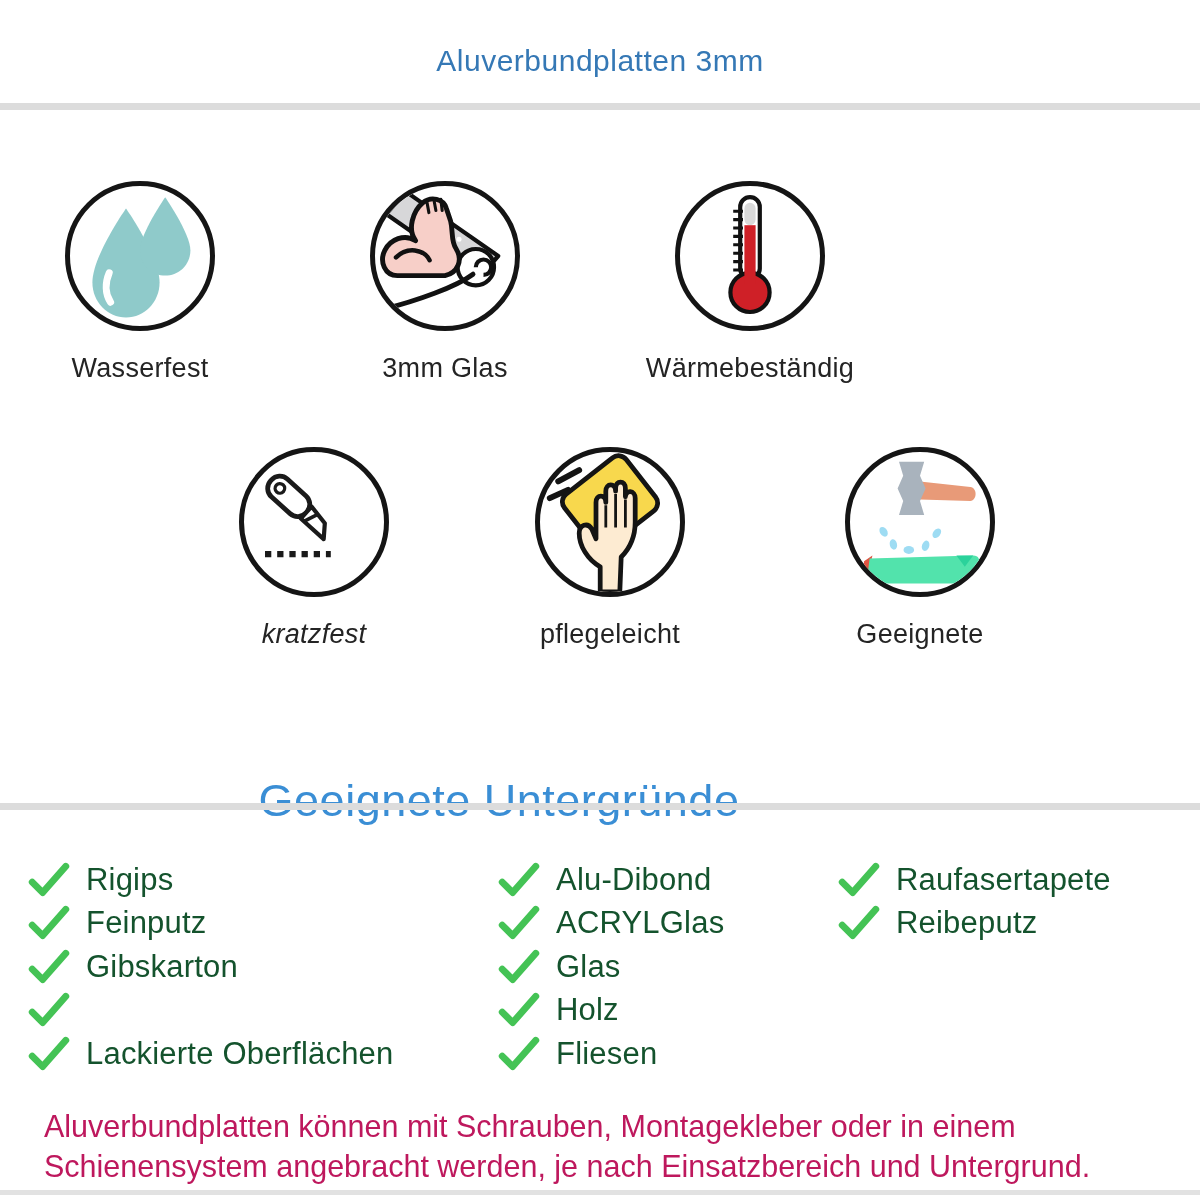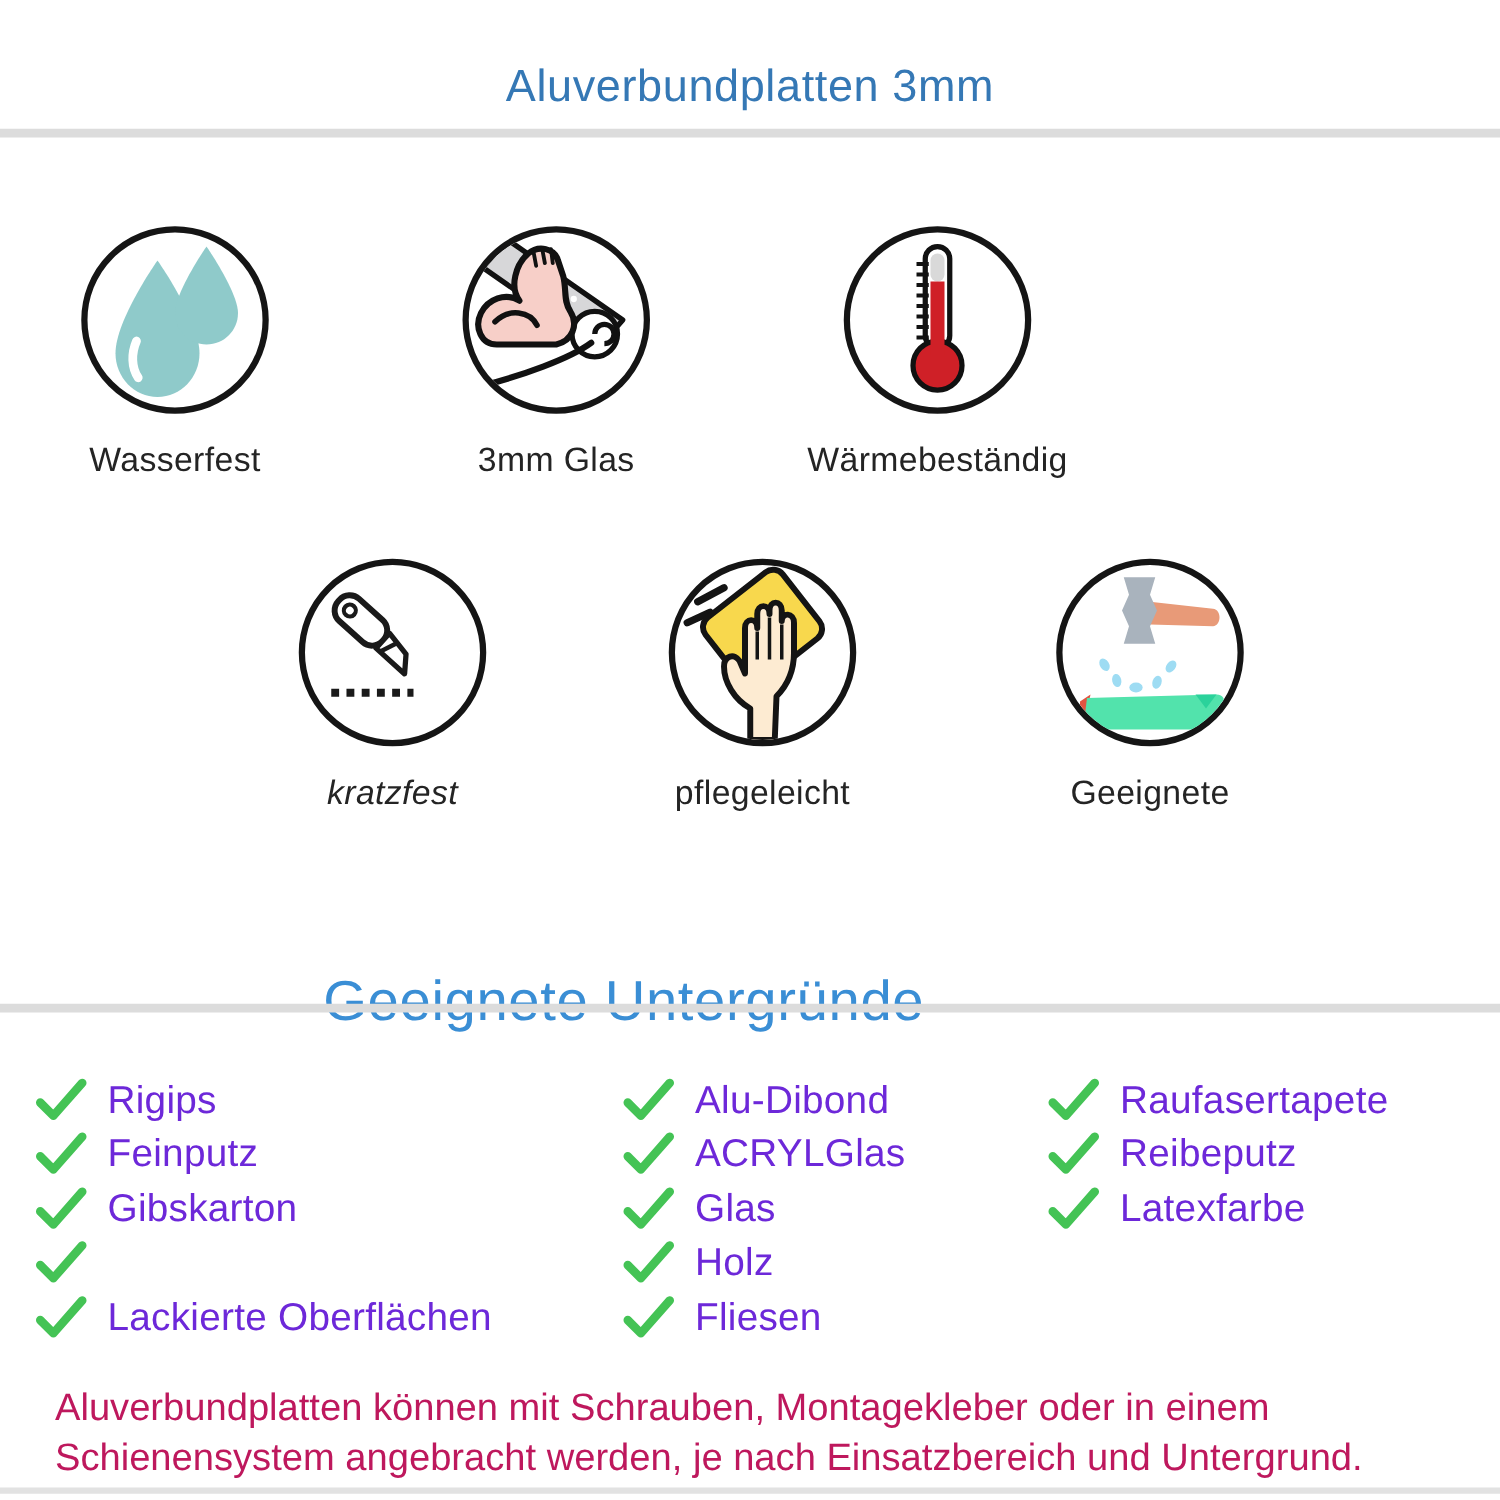--- a/index.html
+++ b/index.html
@@ -1,20 +1,20 @@
 <!DOCTYPE html>
 <html><head>
 <meta charset="utf-8">
 <style>
   html,body{margin:0;padding:0;background:#fff;}
   .page{position:relative;width:1200px;height:1200px;background:#ffffff;overflow:hidden;
         font-family:"Liberation Sans",sans-serif;}
 
   .title{position:absolute;top:24px;left:0;width:1200px;text-align:center;
-         font-size:36px;font-weight:400;color:#3578b5;letter-spacing:0.5px;}
+         font-size:30px;font-weight:400;color:#3578b5;letter-spacing:0.5px;}
   .subheading{position:absolute;top:738px;left:0;width:998px;text-align:center;
          font-size:45px;font-weight:400;color:#3a8ed5;letter-spacing:0.5px;}
 
   .divider{position:absolute;left:0;width:1200px;height:7px;background:#dcdcdc;}
   .divider.d1{top:103px;}
   .divider.d2{top:803px;}
   .divider.d3{top:1190px;height:5px;background:#e2e2e2;}
 
   .feature{position:absolute;width:150px;display:flex;flex-direction:column;align-items:center;}
   .feature .circle{width:140px;height:140px;border:5px solid #151515;border-radius:50%;
@@ -24,21 +24,21 @@
 
   .r1{top:181px;}  .r2{top:447px;}
   .f0{left:65px;}  .f1{left:370px;} .f2{left:675px;align-items:center;} .f3{left:980px;}
   .g0{left:239px;font-style:italic;} .g1{left:535px;} .g2{left:845px;}
 
   .checklist{position:absolute;top:858px;left:0;width:1200px;}
   .col{position:absolute;top:0;list-style:none;margin:0;padding:0;}
   .col.c0{left:28px;} .col.c1{left:498px;} .col.c2{left:838px;}
   .check-item{height:43.5px;display:flex;align-items:center;}
   .check-item svg{width:42px;height:36px;flex:0 0 auto;margin-right:16px;}
-  .check-item span{font-size:31px;color:#6d28d9;white-space:nowrap;letter-spacing:0.2px;}
+  .check-item span{font-size:31px;color:#14532d;white-space:nowrap;letter-spacing:0.2px;}
 
   .footer-note{position:absolute;left:44px;top:1106px;width:1130px;margin:0;
         font-size:30.5px;line-height:40px;color:#be185d;}
 </style>
 </head>
 <body>
 
 <div class="page">
 
   <h1 class="title">Aluverbundplatten 3mm</h1>
@@ -207,25 +207,19 @@
             <path d="M4 19 L14 29 L36 4" fill="none" stroke="#44c355" stroke-width="6.5" stroke-linecap="round" stroke-linejoin="round"></path>
           </svg>
           <span>Raufasertapete</span>
         </li>
       <li class="check-item">
           <svg viewBox="0 0 40 34">
             <path d="M4 19 L14 29 L36 4" fill="none" stroke="#44c355" stroke-width="6.5" stroke-linecap="round" stroke-linejoin="round"></path>
           </svg>
           <span>Reibeputz</span>
         </li>
-      <li class="check-item">
-          <svg viewBox="0 0 40 34">
-            <path d="M4 19 L14 29 L36 4" fill="none" stroke="#44c355" stroke-width="6.5" stroke-linecap="round" stroke-linejoin="round"></path>
-          </svg>
-          <span>Latexfarbe</span>
-        </li>
     </ul>
   </div>
 
   <p class="footer-note">Aluverbundplatten können mit Schrauben, Montagekleber oder in einem Schienensystem angebracht werden, je nach Einsatzbereich und Untergrund.</p>
   <div class="divider d3"></div>
 
 </div>
 
 </body></html>

